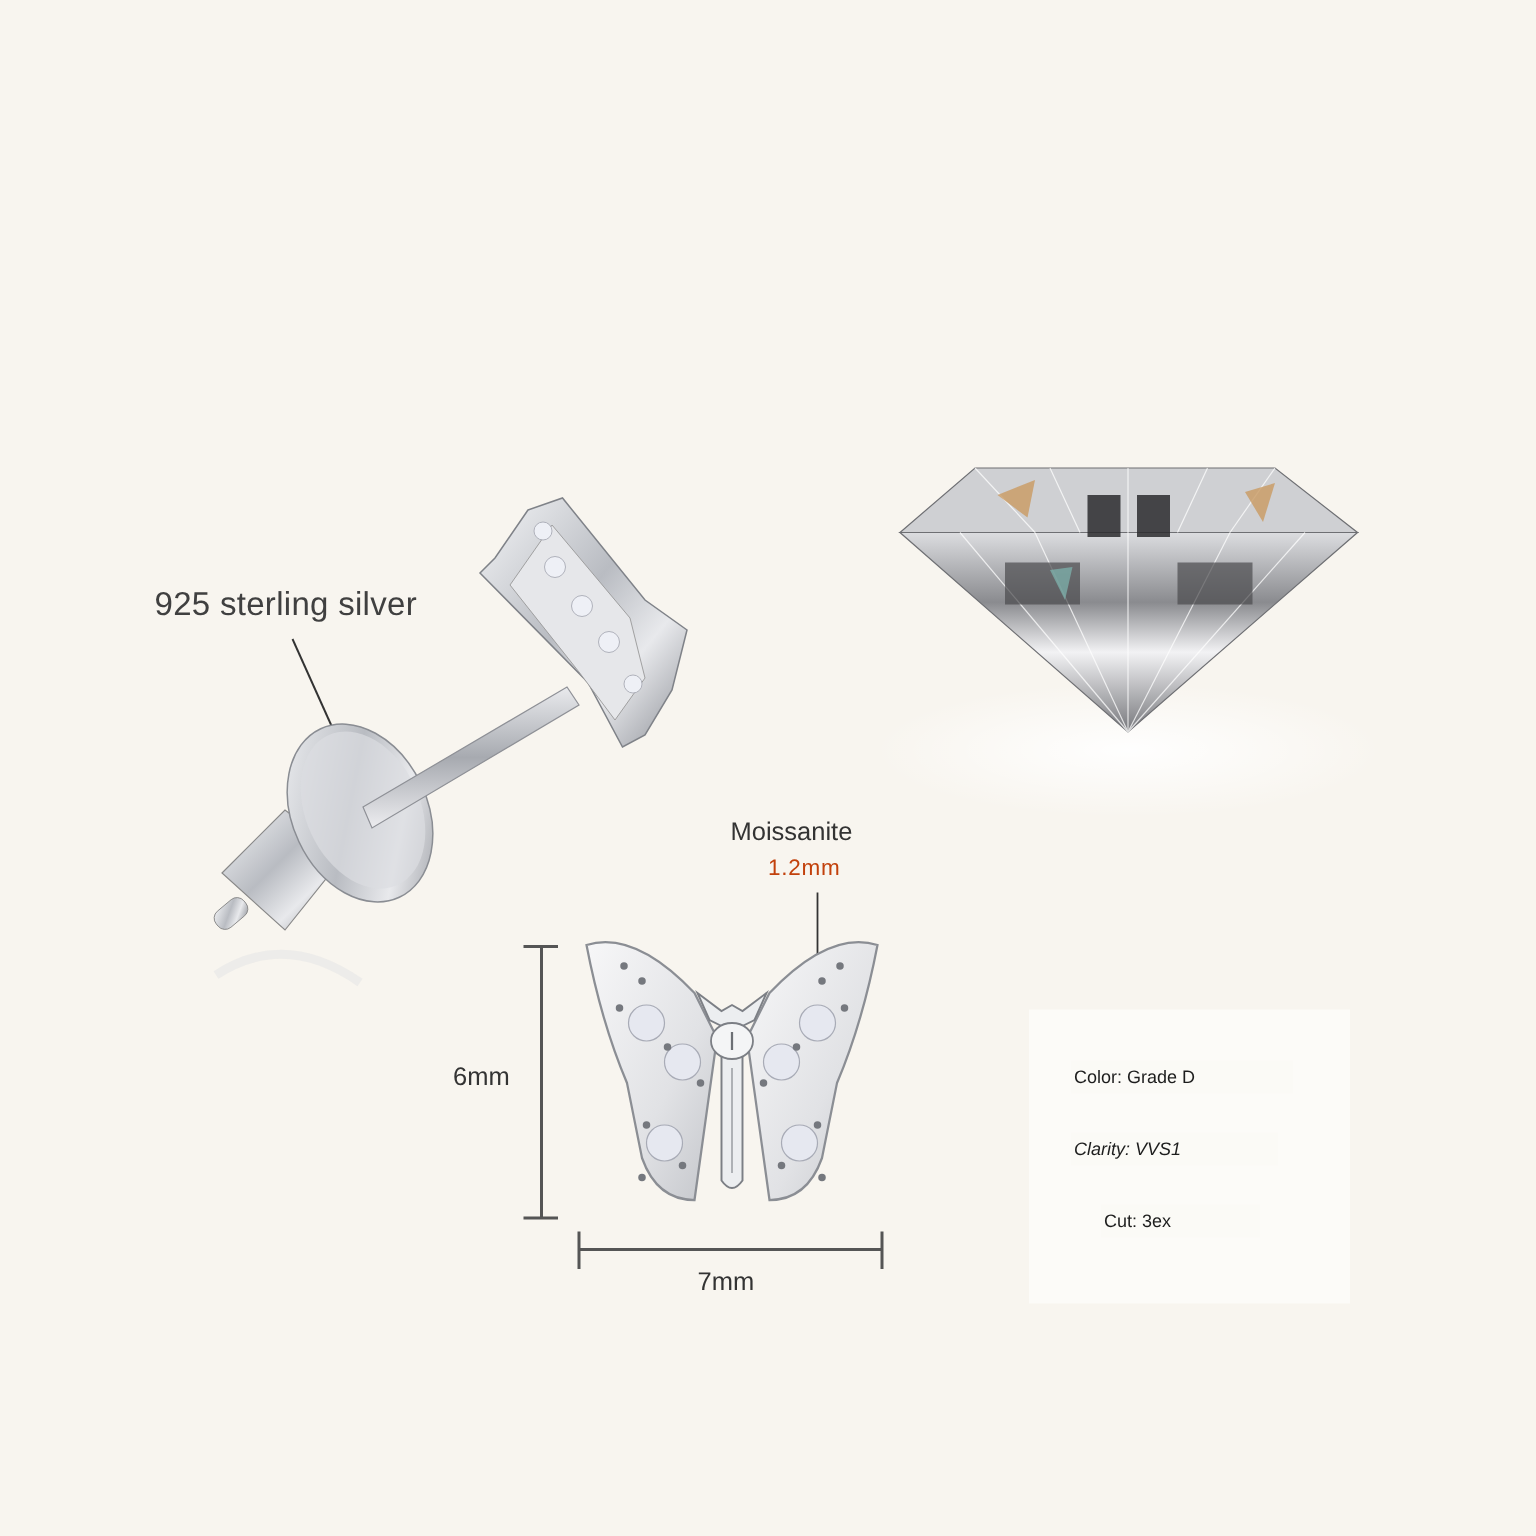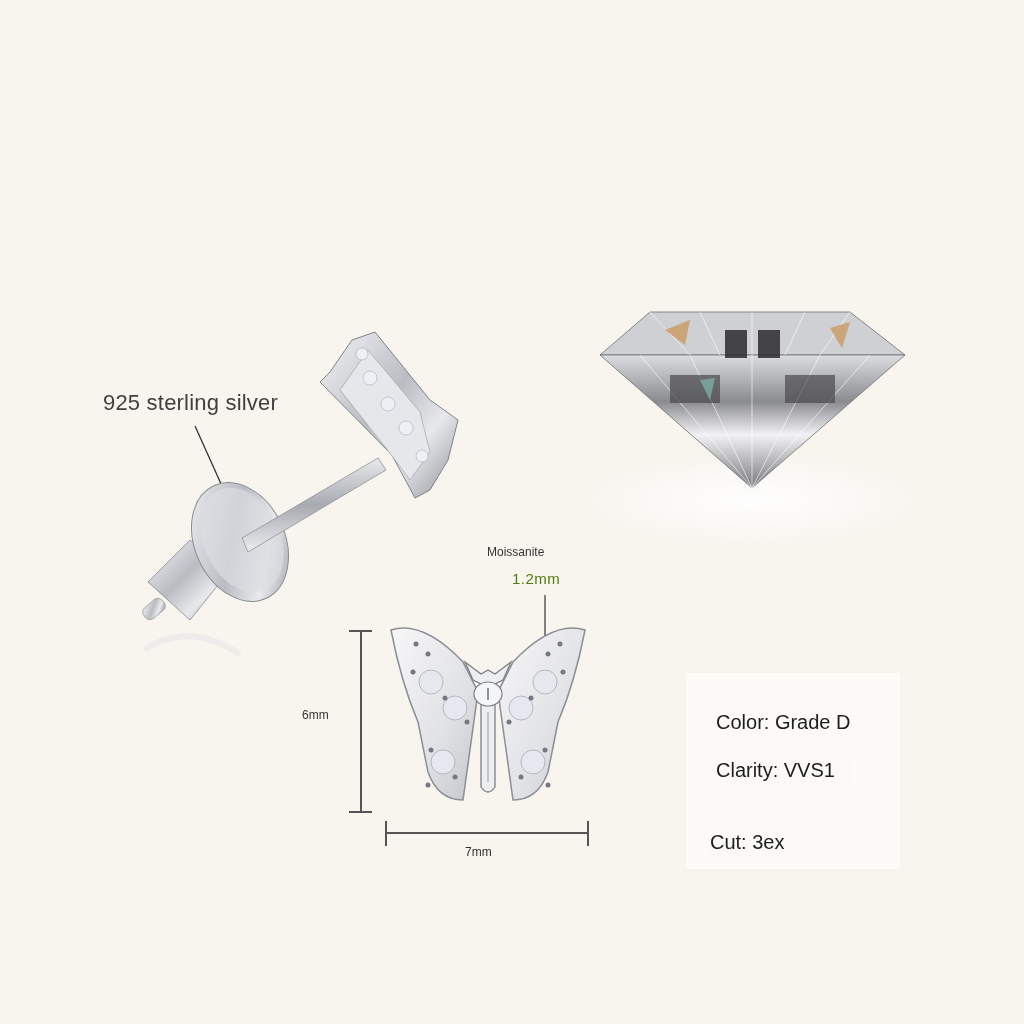--- a/index.html
+++ b/index.html
@@ -5,28 +5,28 @@
   html, body { margin:0; padding:0; }
   body {
     width:1024px; height:1024px; overflow:hidden;
     background:#f8f5ef;
     font-family:"Liberation Sans", "DejaVu Sans", sans-serif;
     color:#222;
     position:relative;
   }
   .abs { position:absolute; }
   .label-main { font-size:22px; color:#404040; letter-spacing:0.2px; white-space:nowrap; }
-  .label-sm { font-size:12px; color:#333; white-space:nowrap; }
-  .label-xs { font-size:15px; color:#4d7c0f; white-space:nowrap; letter-spacing:0.5px; }
+  .label-sm { font-size:17px; color:#333; white-space:nowrap; }
+  .label-xs { font-size:15px; color:#c2410c; white-space:nowrap; letter-spacing:0.5px; }
   .spec-box {
     left:686px; top:673px; width:214px; height:196px;
     background:#fcfbf8;
   }
   .spec-row {
-    position:absolute; left:28px; font-size:20px; color:#1d1d1d;
+    position:absolute; left:28px; font-size:12px; color:#1d1d1d;
     background:#fbfaf6; padding:4px 6px 4px 2px;
   }
   svg { position:absolute; overflow:visible; }
 </style>
 </head>
 <body>
 
 <div class="abs label-main" style="left:103px; top:390px;">925 sterling silver</div>
 
 <svg style="left:0;top:0;" width="1024" height="1024">
@@ -171,15 +171,15 @@
 
 <svg style="left:0;top:0;" width="1024" height="1024">
   <line x1="386" y1="821" x2="386" y2="846" stroke="#555" stroke-width="2"></line>
   <line x1="386" y1="833" x2="588" y2="833" stroke="#555" stroke-width="2"></line>
   <line x1="588" y1="821" x2="588" y2="846" stroke="#555" stroke-width="2"></line>
 </svg>
 <div class="abs label-sm" style="left:465px; top:845px;">7mm</div>
 
 <div class="abs spec-box">
   <div class="spec-row" style="top:34px; width:140px;">Color: Grade D</div>
-  <div class="spec-row" style="top:82px; width:130px;">Clarity: VVS1</div>
-  <div class="spec-row" style="top:130px; width:98px; left:22px;margin-top:24px;">Cut: 3ex</div>
+  <div class="spec-row" style="top:82px; width:130px;font-style:italic;">Clarity: VVS1</div>
+  <div class="spec-row" style="top:130px; width:98px; left:48px;">Cut: 3ex</div>
 </div>
 
 </body></html>

